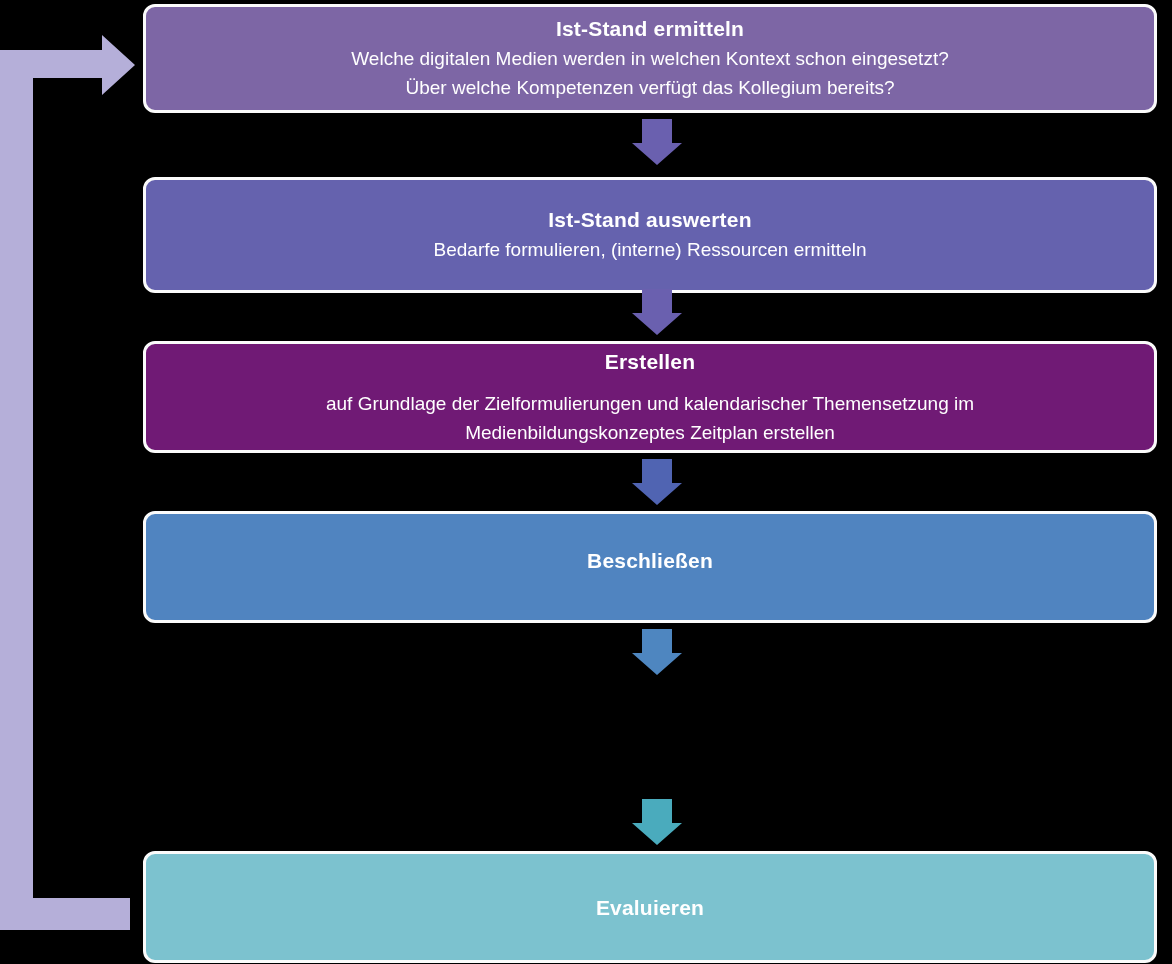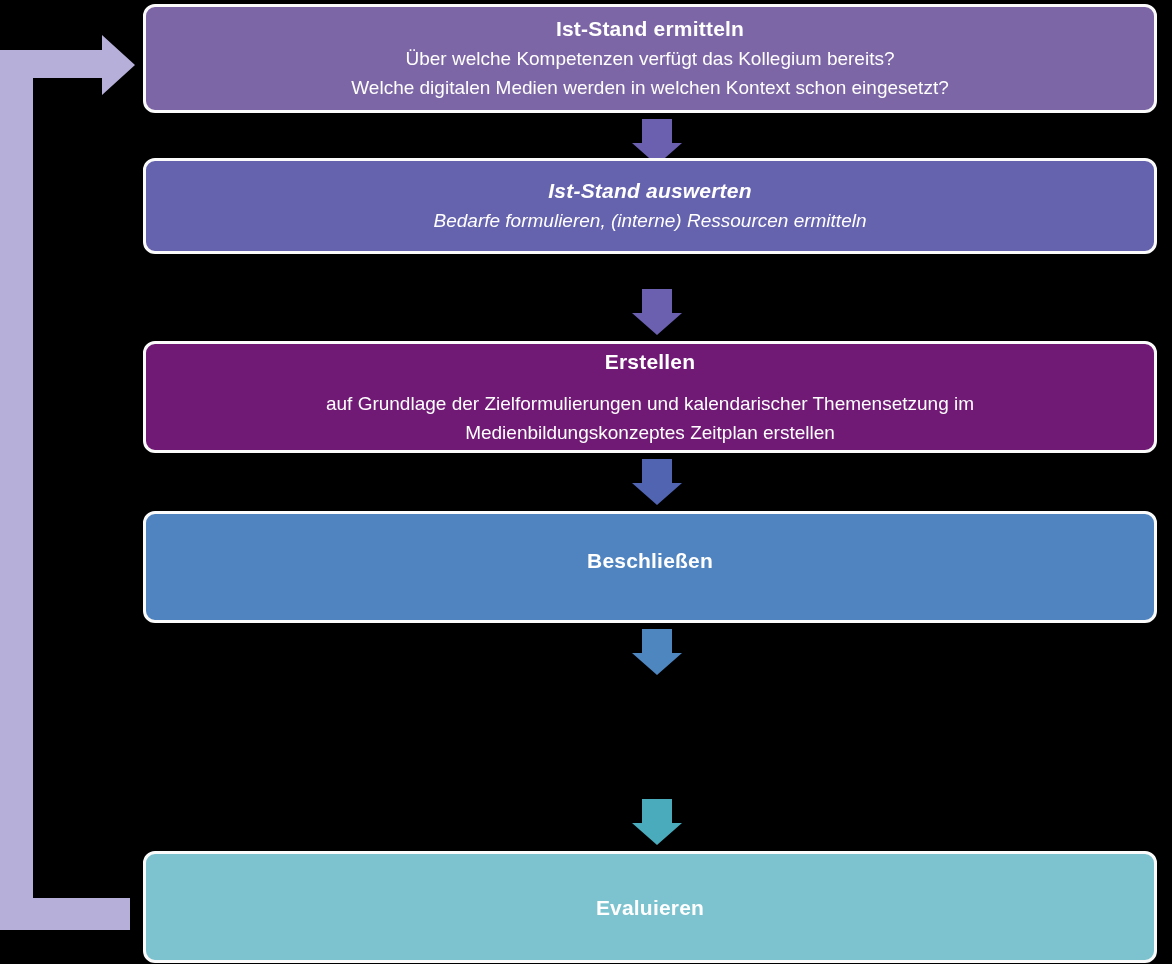--- a/index.html
+++ b/index.html
@@ -63,29 +63,29 @@
 <body>
 
 <div class="canvas">
 
   <svg class="loop-arrow" viewBox="0 0 136 895" preserveAspectRatio="none">
     <polygon points="135,30 102,0 102,15 0,15 0,895 130,895 130,863 33,863 33,43 102,43 102,60" fill="#b5afd9"></polygon>
   </svg>
 
   <div class="flow-step tight" style="top: 4px; height: 109px; background-color: rgb(125, 102, 165);">
     <div class="step-title">Ist-Stand ermitteln</div>
+    <div class="step-body">Welche digitalen Medien werden in welchen Kontext schon eingesetzt?</div>
     <div class="step-body">Über welche Kompetenzen verfügt das Kollegium bereits?</div>
-    <div class="step-body">Welche digitalen Medien werden in welchen Kontext schon eingesetzt?</div>
   </div>
 
   <svg class="down-arrow" style="top:119px;" viewBox="0 0 50 46">
     <polygon points="10,0 40,0 40,24 50,24 25,46 0,24 10,24" fill="#6a60af"></polygon>
   </svg>
 
-  <div class="flow-step tight" style="top: 158px; height: 96px; background-color: rgb(101, 98, 174); font-style: italic;">
+  <div class="flow-step tight" style="top: 177px; height: 116px; background-color: rgb(101, 98, 174);">
     <div class="step-title">Ist-Stand auswerten</div>
     <div class="step-body">Bedarfe formulieren, (interne) Ressourcen ermitteln</div>
   </div>
 
   <svg class="down-arrow" style="top:289px;" viewBox="0 0 50 46">
     <polygon points="10,0 40,0 40,24 50,24 25,46 0,24 10,24" fill="#6a60af"></polygon>
   </svg>
 
   <div class="flow-step gapped" style="top: 341px; height: 112px; background-color: #701a75;">
     <div class="step-title">Erstellen</div>

